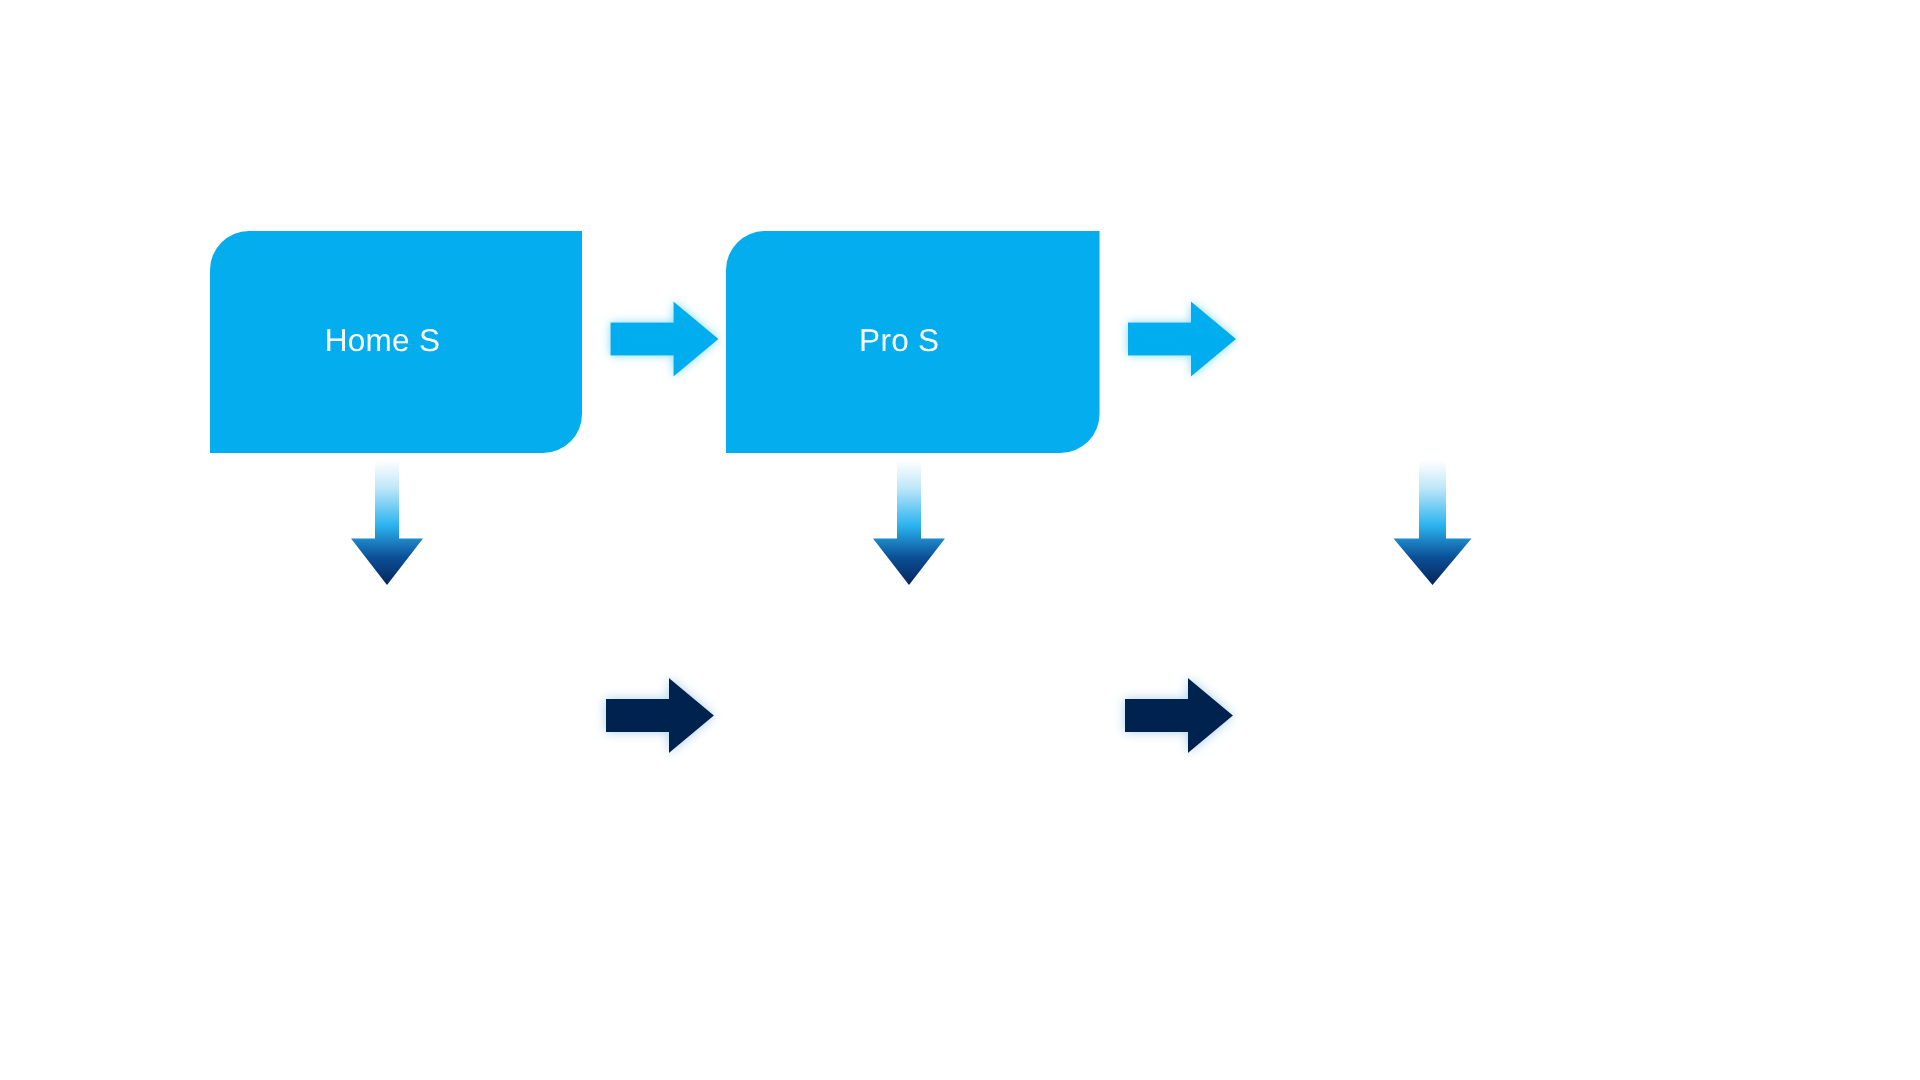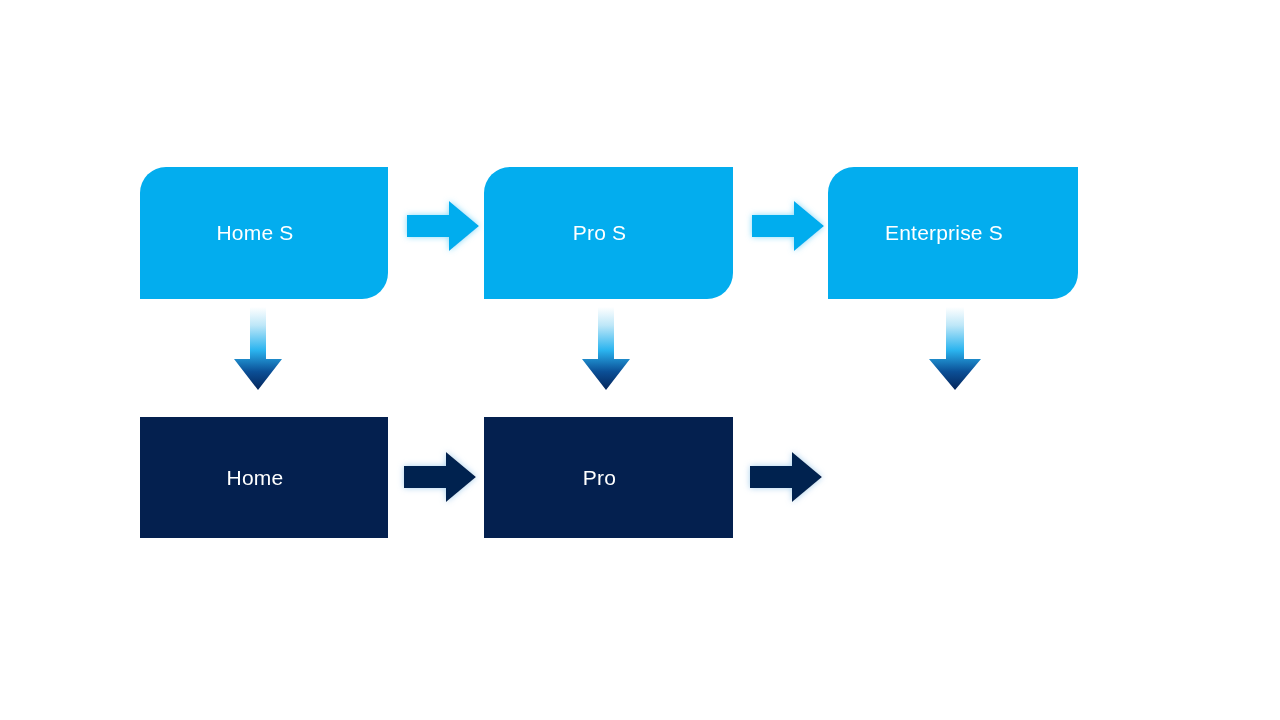--- a/index.html
+++ b/index.html
@@ -45,21 +45,21 @@
     border-radius: 0;
   }
 
   .node-label {
     display: block;
     transform: translateX(-9px);
     white-space: nowrap;
   }
 
   
-  .row-top    { top: 167px; height: 132px; }
+  .row-top    { top: 154px; height: 148px; }
   .row-bottom { top: 417px; height: 121px; }
 
   .col-1 { left: 140px; width: 248px; }
   .col-2 { left: 484px; width: 249px; align-items: center; }
   .col-3 { left: 828px; width: 250px; }
 
   
   .h-arrow {
     position: absolute;
     width: 72px;
@@ -91,31 +91,22 @@
 <div class="canvas">
 
   <div class="node blue row-top col-1">
     <span class="node-label">Home S</span>
   </div>
 
   <div class="node blue row-top col-2">
     <span class="node-label">Pro S</span>
   </div>
 
-  <div class="node blue row-top col-3">
-    <span class="node-label">Enterprise S</span>
-  </div>
 
-  <div class="node navy row-bottom col-1">
-    <span class="node-label">Home</span>
-  </div>
 
-  <div class="node navy row-bottom col-2">
-    <span class="node-label">Pro</span>
-  </div>
 
 
   <div class="h-arrow harrow-1a">
     <svg viewBox="0 0 72 56" xmlns="http://www.w3.org/2000/svg">
       <defs>
         <filter id="glowBlue1" x="-60%" y="-60%" width="220%" height="220%">
           <feDropShadow dx="0" dy="0" stdDeviation="3.2" flood-color="#7FD8F8" flood-opacity="0.95"></feDropShadow>
         </filter>
       </defs>
       <path d="M0,17 L42,17 L42,3 L72,28 L42,53 L42,39 L0,39 Z" fill="#03ADEE" filter="url(#glowBlue1)"></path>

